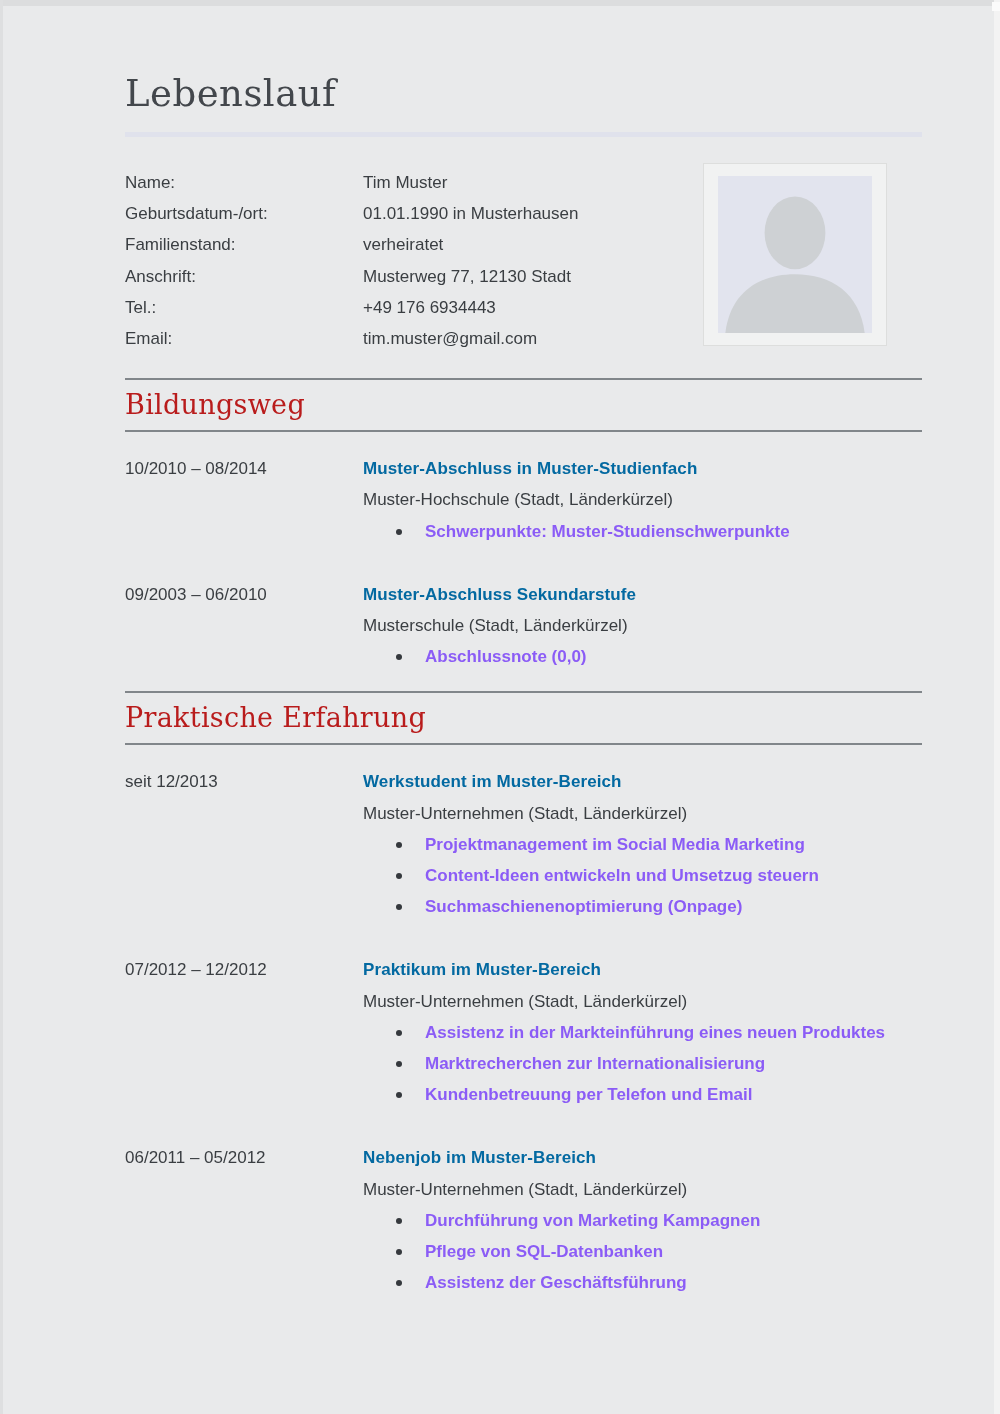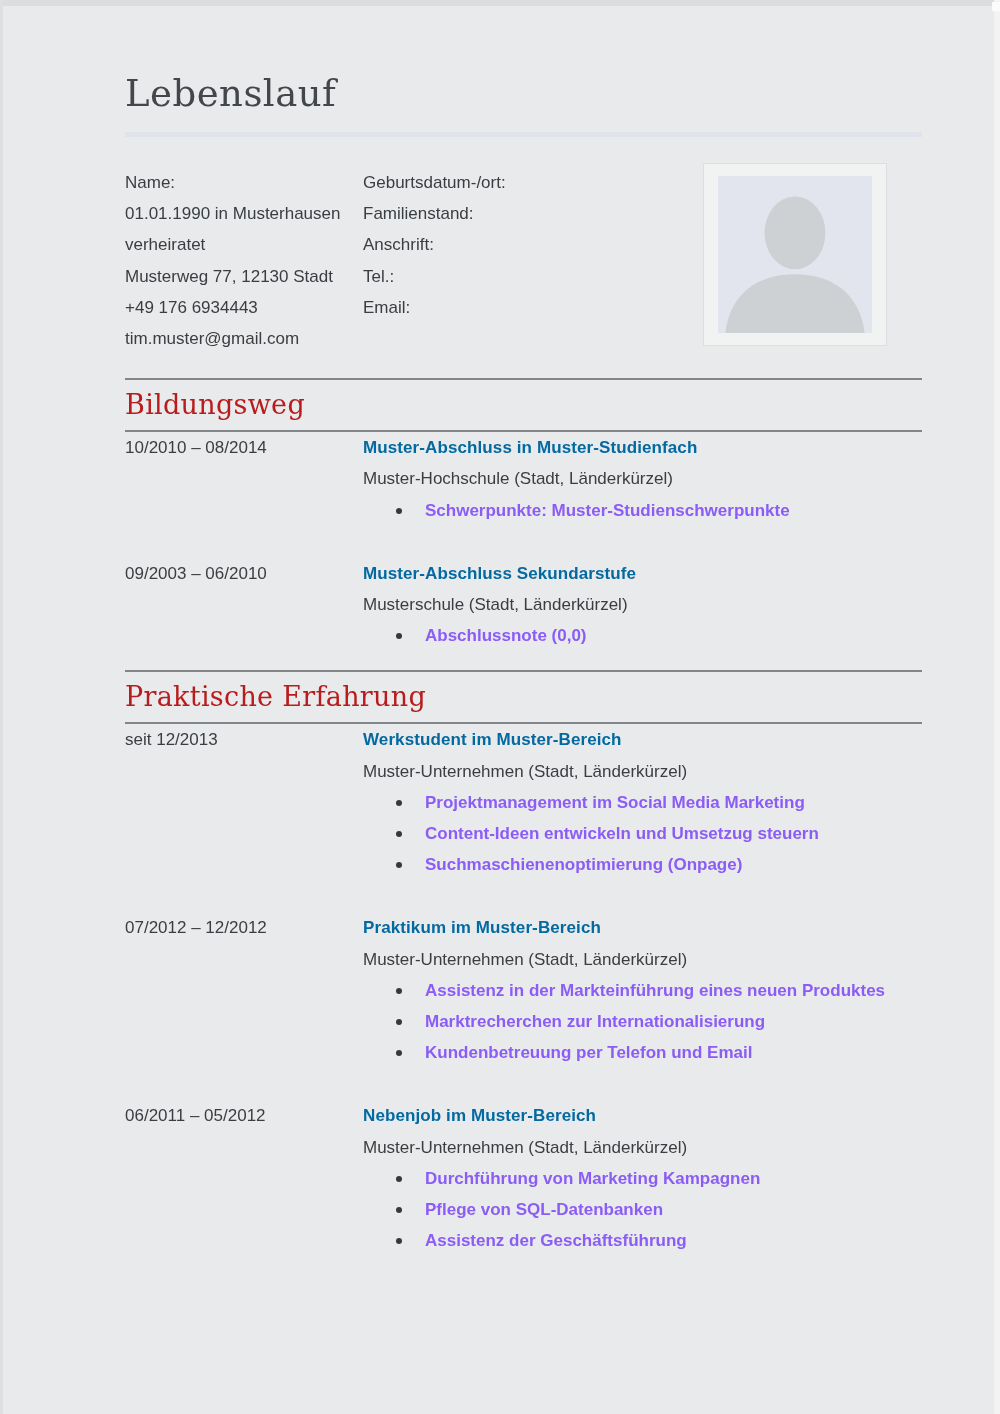--- a/index.html
+++ b/index.html
@@ -68,21 +68,21 @@
   .section-rule-top { height: 2px; background: #81868a; }
   h2.section-heading {
     font-family: "DejaVu Serif", "Liberation Serif", serif;
     font-weight: 400;
     font-size: 27px;
     color: #b91c1c;
     margin: 9px 0 10px 0;
     letter-spacing: 0.3px;
   }
   .section-rule-bottom { height: 2px; background: #81868a; }
-  .entries { }
+  .entries { margin-top: 21px; }
 
   .entry {
     display: grid;
     grid-template-columns: 238px 1fr;
     margin-bottom: 32px;
     font-size: 17px;
     line-height: 31.2px;
   }
   .entry:last-child { margin-bottom: 0; }
   .entry-date { color: #3a3e42; }
@@ -121,20 +121,21 @@
 </div>
 
 <div class="page-content">
 
   <h1 class="doc-title">Lebenslauf</h1>
   <div class="title-rule"></div>
 
   <div class="info-wrap">
     <div class="info-grid">
       <div>Name:</div>
+      <div>Tim Muster</div>
       <div>Geburtsdatum-/ort:</div>
       <div>01.01.1990 in Musterhausen</div>
       <div>Familienstand:</div>
       <div>verheiratet</div>
       <div>Anschrift:</div>
       <div>Musterweg 77, 12130 Stadt</div>
       <div>Tel.:</div>
       <div>+49 176 6934443</div>
       <div>Email:</div>
       <div>tim.muster@gmail.com</div>

